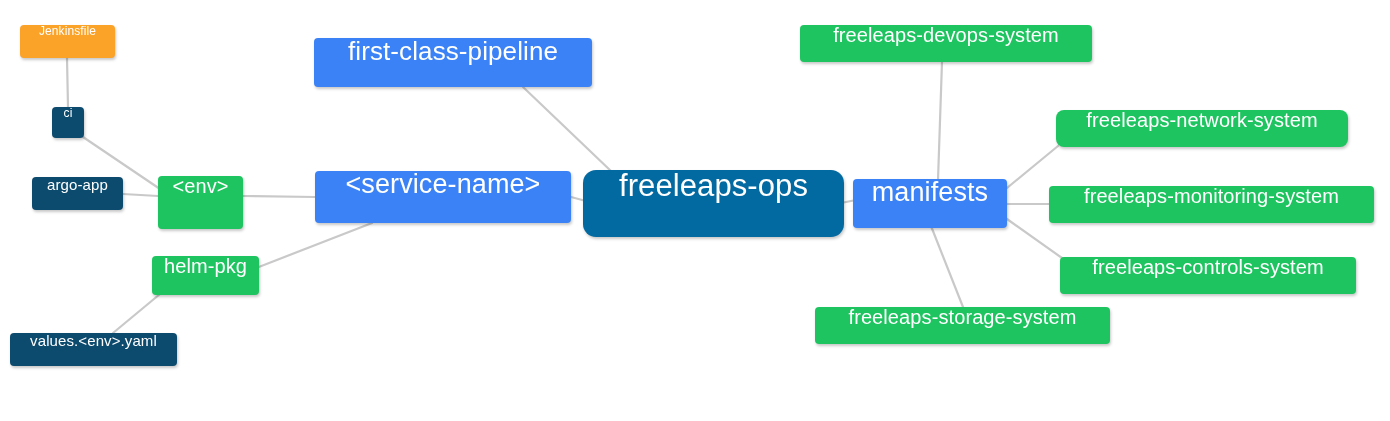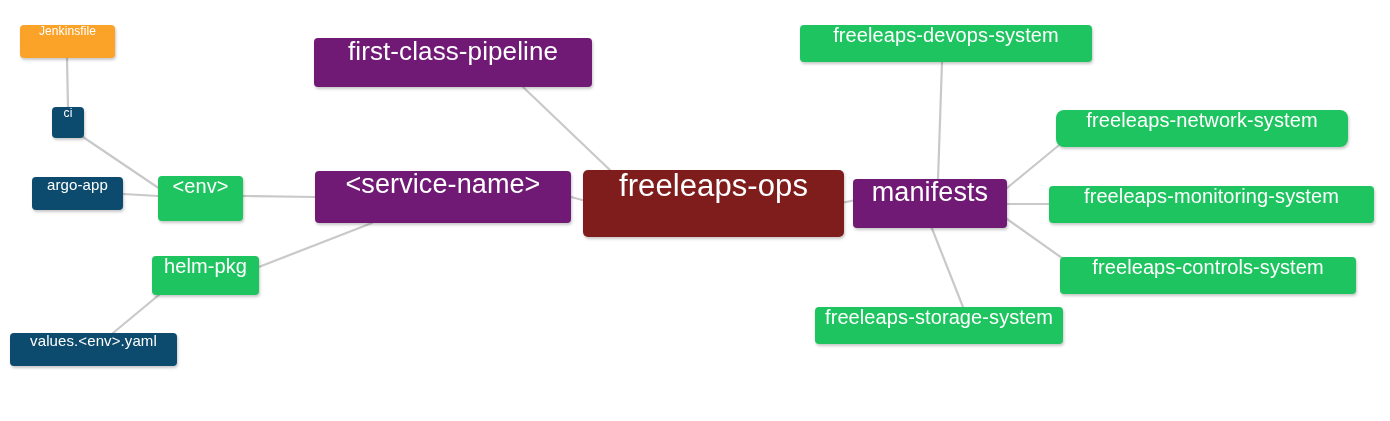--- a/index.html
+++ b/index.html
@@ -33,26 +33,26 @@
     align-items: flex-start;
     justify-content: center;
     color: #ffffff;
     border-radius: 4px;
     white-space: nowrap;
     box-shadow: 1px 2px 3px rgba(0,0,0,0.22);
     line-height: 1;
     letter-spacing: 0.1px;
   }
   .node.root {
-    background: #7f1d1d;
+    background: #0369a1;
     font-size: 31px;
-    border-radius: 5px;
+    border-radius: 13px;
   }
   .node.blue {
-    background: #701a75;
+    background: #3b82f6;
   }
   .node.green {
     background: #1ec45f;
   }
   .node.orange {
     background: #fba229;
   }
   .node.red {
     background: #0c4a6e;
   }
@@ -115,21 +115,21 @@
   </div>
 
   <div class="node red lvl4" style="left:52px; top:107px; width:32px; height:31px;">
     <span>ci</span>
   </div>
 
   <div class="node red lvl3" style="left:32px; top:177px; width:91px; height:33px;">
     <span>argo-app</span>
   </div>
 
-  <div class="node green lvl2" style="left:158px; top:176px; width:85px; height:45px;">
+  <div class="node green lvl2" style="left:158px; top:176px; width:85px; height:53px;">
     <span>&lt;env&gt;</span>
   </div>
 
   <div class="node green lvl2" style="left:152px; top:256px; width:107px; height:39px;">
     <span>helm-pkg</span>
   </div>
 
   <div class="node red lvl3" style="left:10px; top:333px; width:167px; height:33px;">
     <span>values.&lt;env&gt;.yaml</span>
   </div>
@@ -159,17 +159,17 @@
   </div>
 
   <div class="node green lvl2" style="left:1049px; top:186px; width:325px; height:37px;">
     <span>freeleaps-monitoring-system</span>
   </div>
 
   <div class="node green lvl2" style="left:1060px; top:257px; width:296px; height:37px;">
     <span>freeleaps-controls-system</span>
   </div>
 
-  <div class="node green lvl2" style="left:815px; top:307px; width:248px; height:37px;">
+  <div class="node green lvl2" style="left:815px; top:307px; width:295px; height:37px;">
     <span>freeleaps-storage-system</span>
   </div>
 
 </div>
 
 </body></html>

